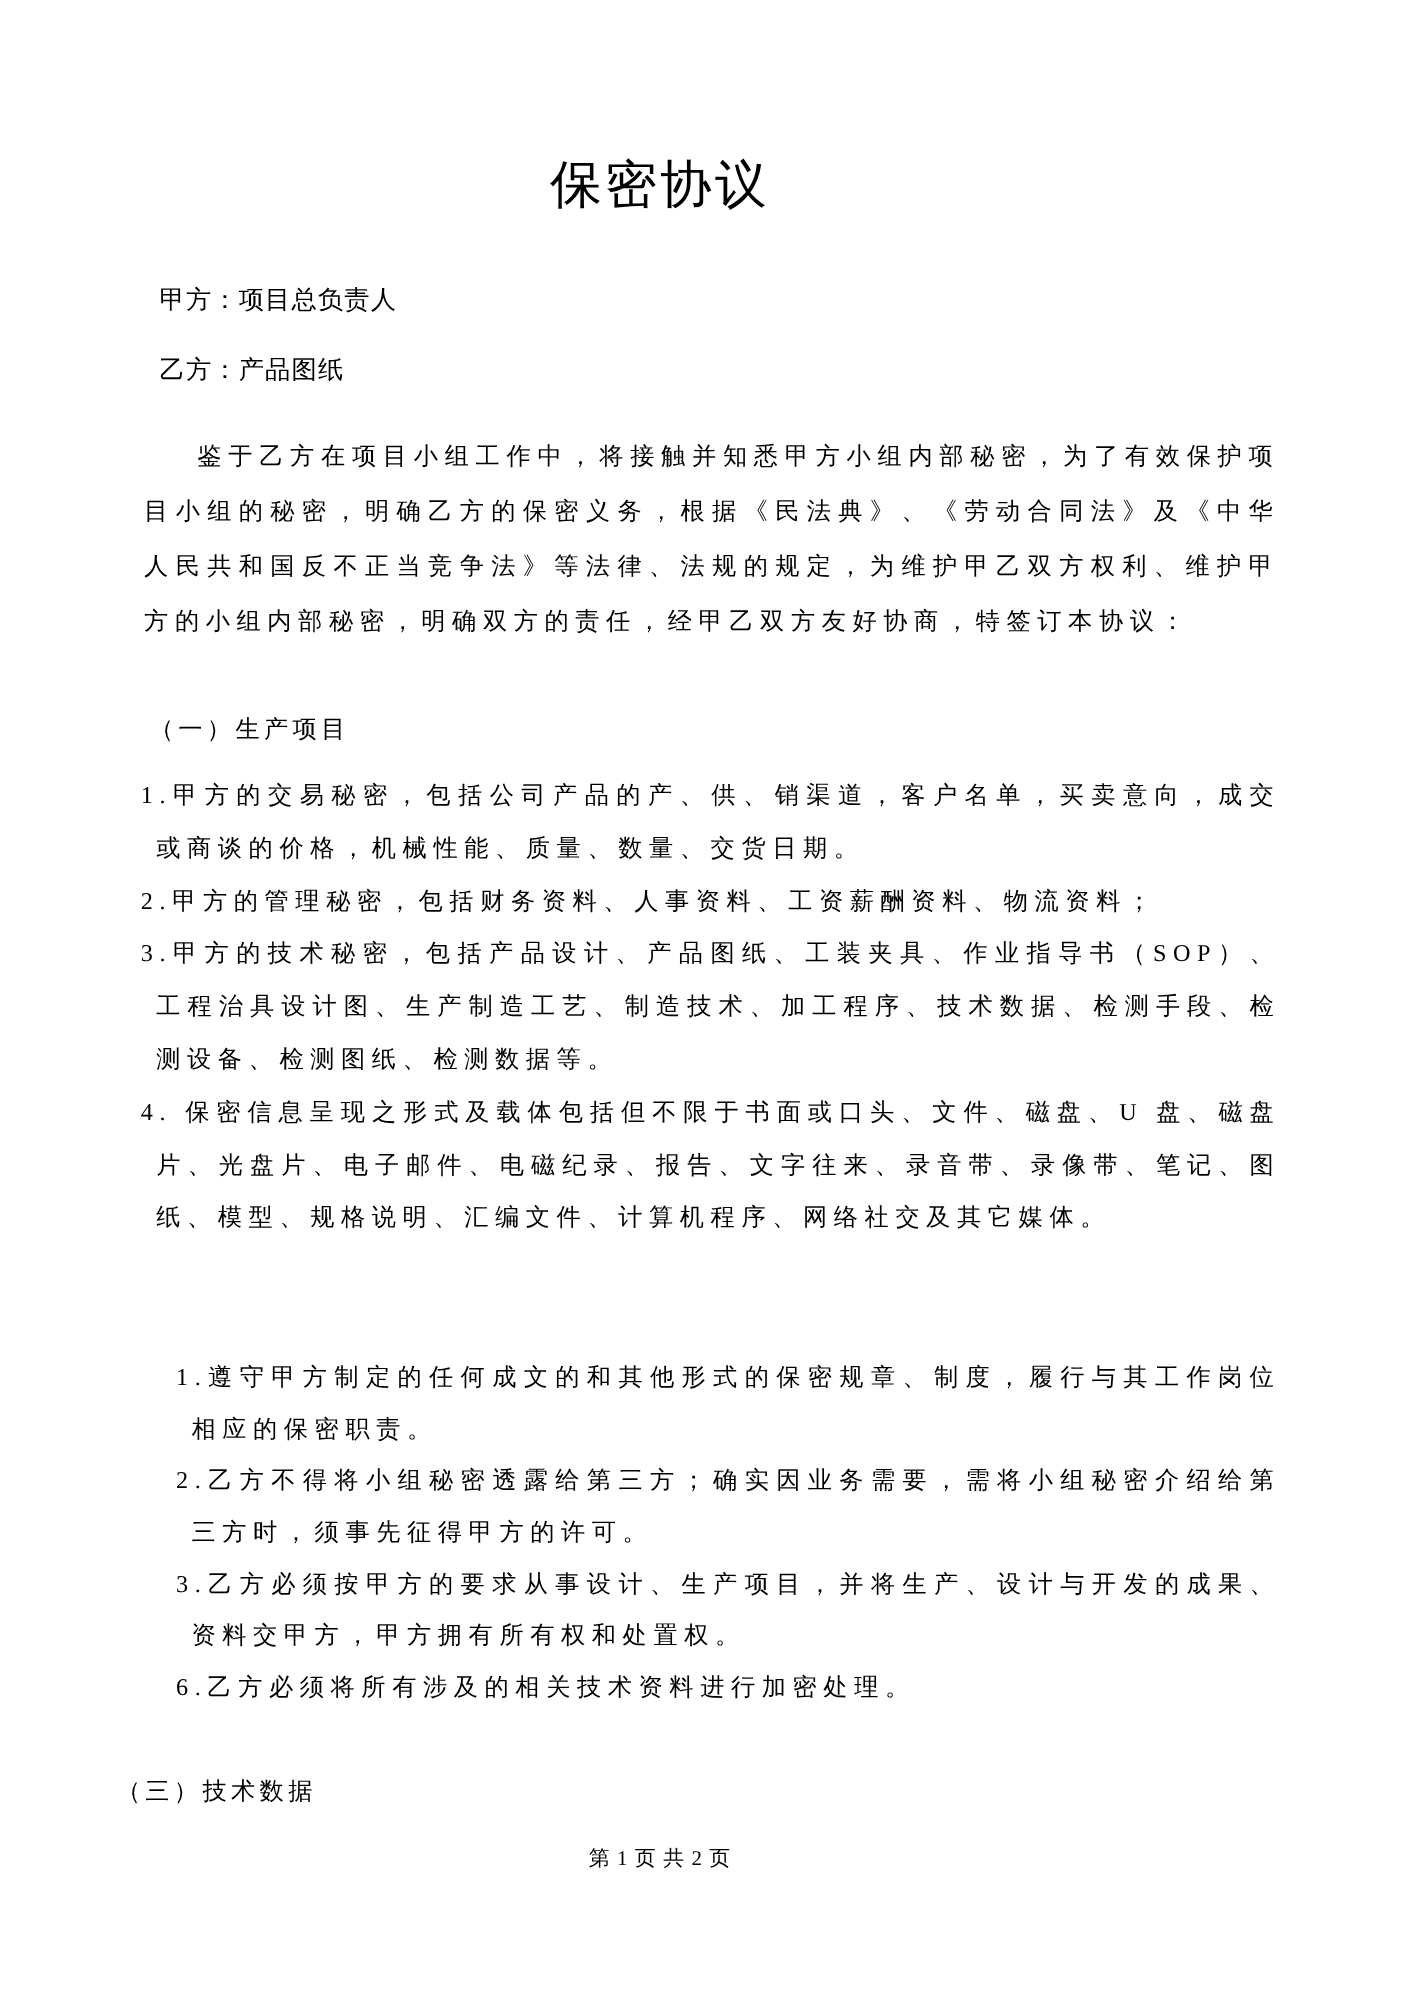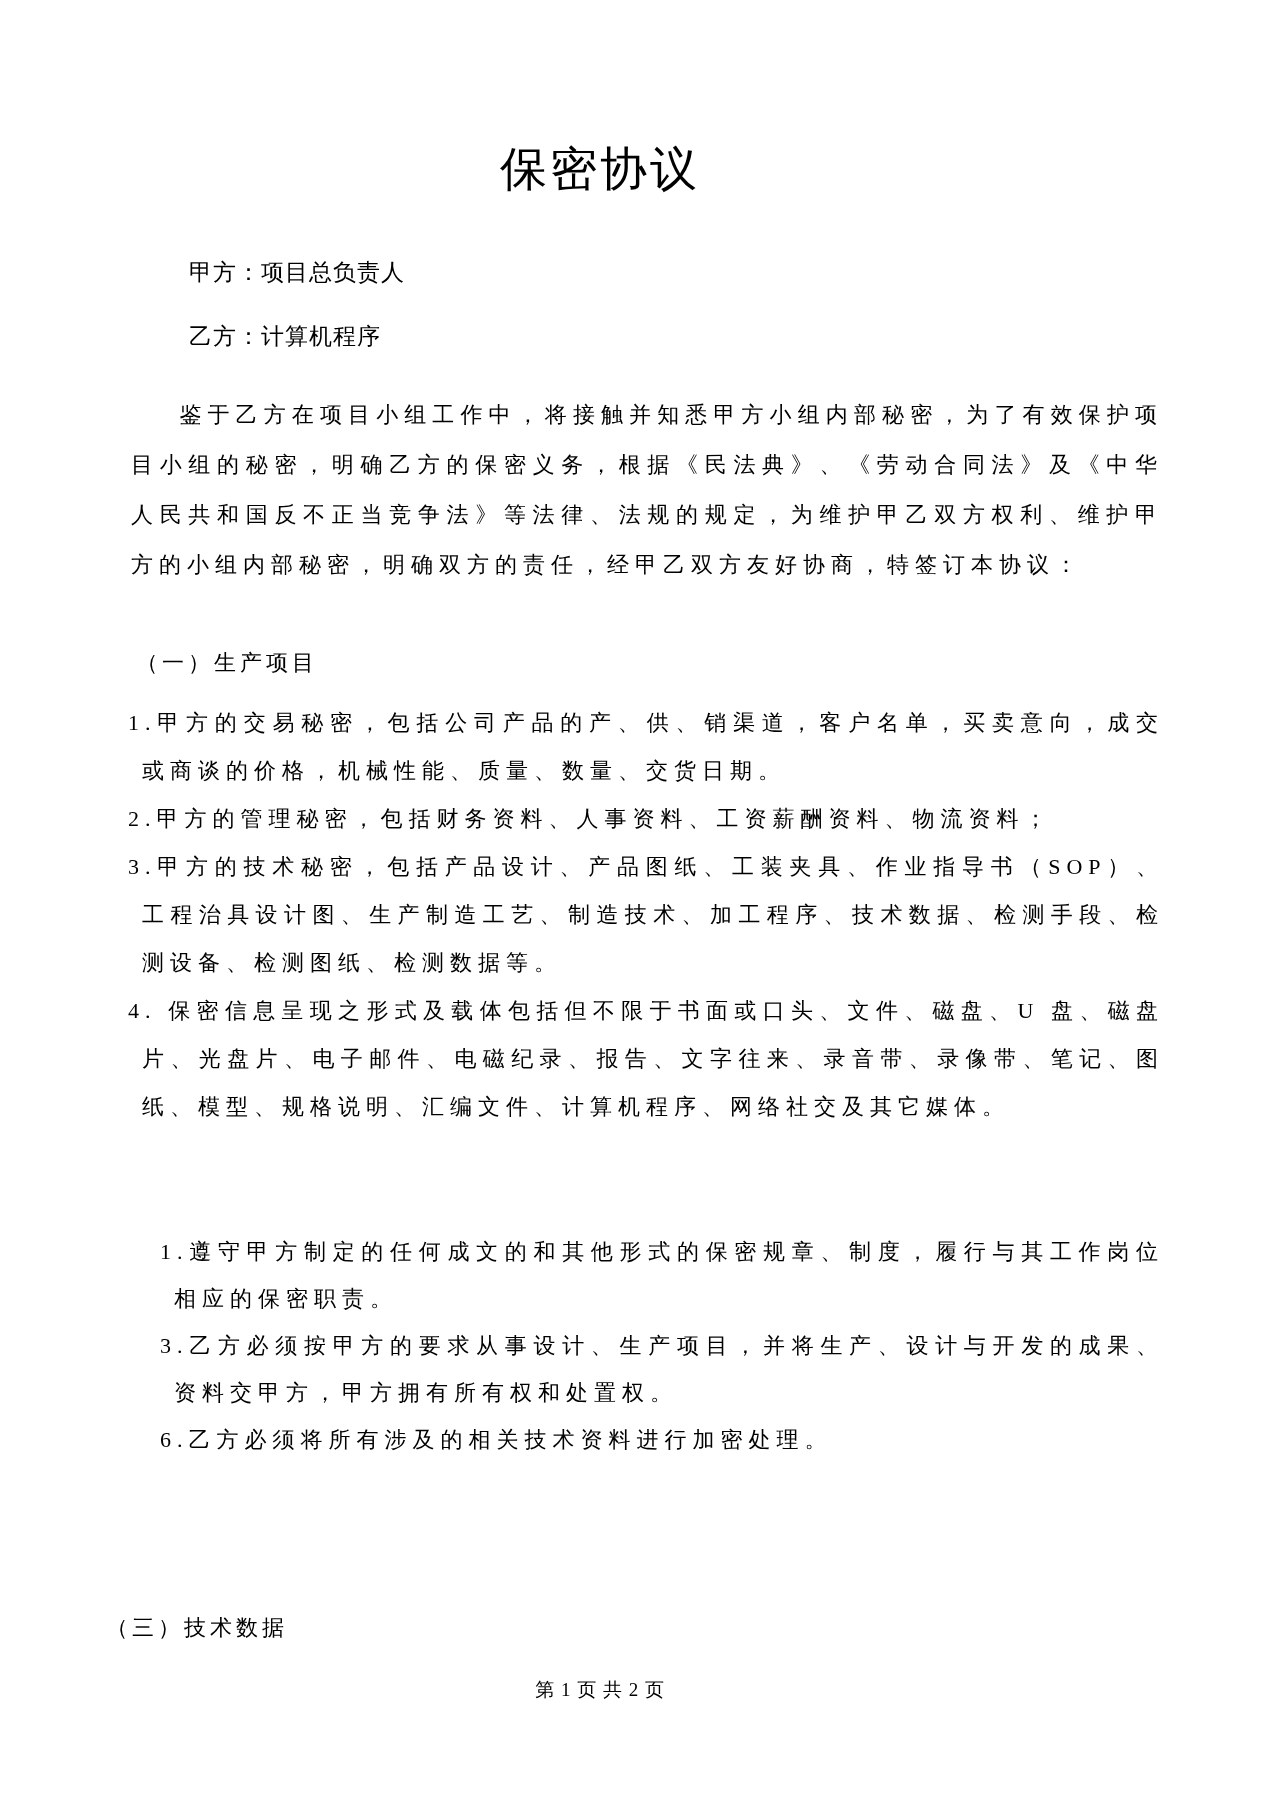--- a/index.html
+++ b/index.html
@@ -29,21 +29,20 @@
     text-align: center;
     white-space: nowrap;
   }
   .party {
     position: absolute;
     left: 145px;
     font-size: 23px;
     line-height: 30px;
     letter-spacing: 1px;
     white-space: nowrap;
-    margin-left: 44px;
   }
   .party-a { top: 258px; }
   .party-b { top: 322px; }
   .preamble {
     position: absolute;
     left: 131px;
     top: 390px;
     width: 1032px;
     margin: 0;
     font-size: 22px;
@@ -92,36 +91,37 @@
 </style>
 </head>
 <body>
 
 <div class="page">
 
   <h1 class="doc-title">保密协议</h1>
 
   <div class="party party-a">甲方：项目总负责人</div>
 
-  <div class="party party-b">乙方：计算机程序</div>
+  <div class="party party-b">乙方：产品图纸</div>
 
   <p class="preamble">鉴于乙方在项目小组工作中，将接触并知悉甲方小组内部秘密，为了有效保护项目小组的秘密，明确乙方的保密义务，根据《民法典》、《劳动合同法》及《中华人民共和国反不正当竞争法》等法律、法规的规定，为维护甲乙双方权利、维护甲方的小组内部秘密，明确双方的责任，经甲乙双方友好协商，特签订本协议：</p>
 
   <div class="section-heading heading-1">（一）生产项目</div>
 
   <div class="item-list list-1">
     <div class="item">1.甲方的交易秘密，包括公司产品的产、供、销渠道，客户名单，买卖意向，成交或商谈的价格，机械性能、质量、数量、交货日期。</div>
     <div class="item">2.甲方的管理秘密，包括财务资料、人事资料、工资薪酬资料、物流资料；</div>
     <div class="item">3.甲方的技术秘密，包括产品设计、产品图纸、工装夹具、作业指导书（SOP）、工程治具设计图、生产制造工艺、制造技术、加工程序、技术数据、检测手段、检测设备、检测图纸、检测数据等。</div>
     <div class="item">4. 保密信息呈现之形式及载体包括但不限于书面或口头、文件、磁盘、U 盘、磁盘片、光盘片、电子邮件、电磁纪录、报告、文字往来、录音带、录像带、笔记、图纸、模型、规格说明、汇编文件、计算机程序、网络社交及其它媒体。</div>
   </div>
 
 
   <div class="item-list list-2">
     <div class="item">1.遵守甲方制定的任何成文的和其他形式的保密规章、制度，履行与其工作岗位相应的保密职责。</div>
+    <div class="item">2.乙方不得将小组秘密透露给第三方；确实因业务需要，需将小组秘密介绍给第三方时，须事先征得甲方的许可。</div>
     <div class="item">3.乙方必须按甲方的要求从事设计、生产项目，并将生产、设计与开发的成果、资料交甲方，甲方拥有所有权和处置权。</div>
     <div class="item">6.乙方必须将所有涉及的相关技术资料进行加密处理。</div>
   </div>
 
   <div class="section-heading heading-3">（三）技术数据</div>
 
   <div class="page-footer">第 1 页 共 2 页</div>
 
 </div>
 

